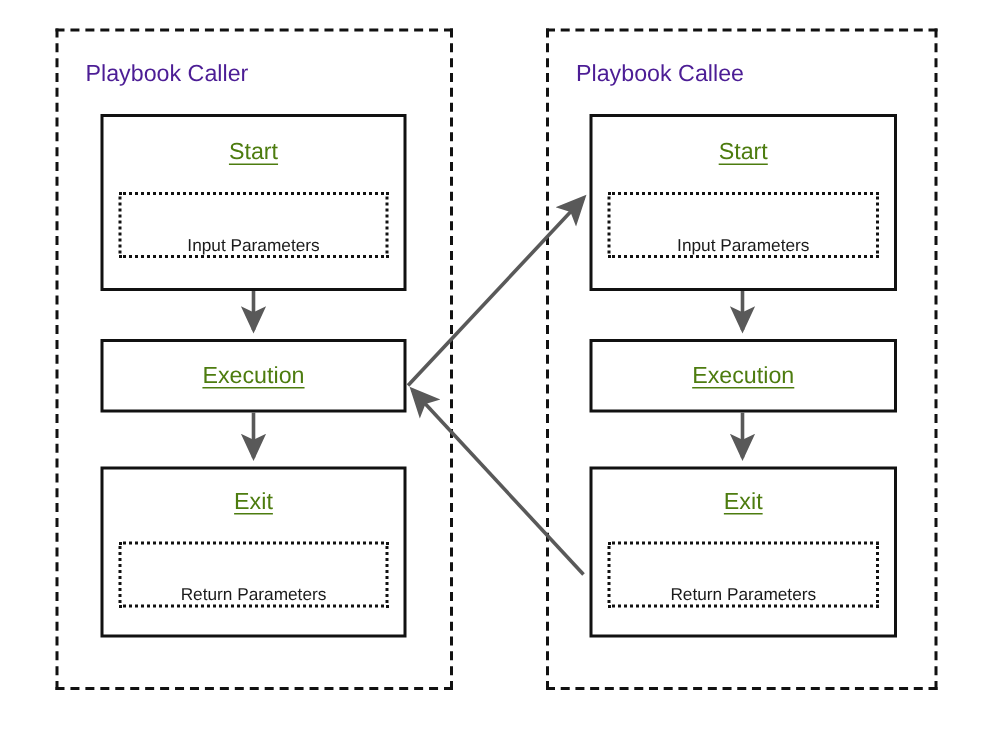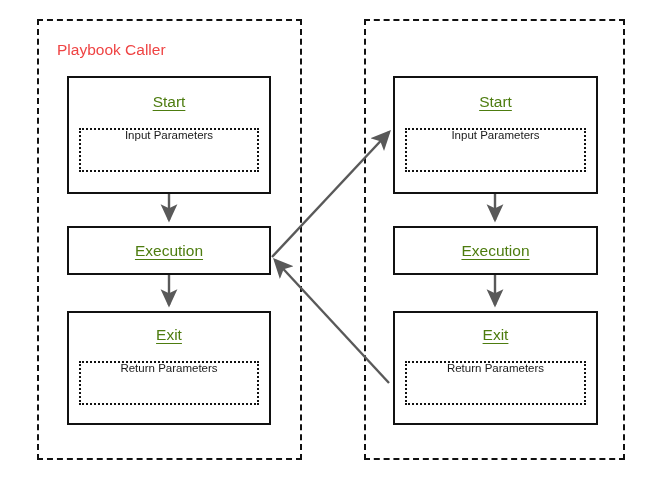--- a/index.html
+++ b/index.html
@@ -25,21 +25,21 @@
   .panel {
     position: absolute;
     border: 2px dashed #111111;
     box-sizing: border-box;
     background: transparent;
   }
   .panel-title {
     position: absolute;
     font-size: 15.5px;
     line-height: 1;
-    color: #ef4444;
+    color: #4c1d95;
     white-space: nowrap;
   }
   
   .node {
     position: absolute;
     border: 2px solid #111111;
     background: #ffffff;
     box-sizing: border-box;
   }
   .node-title {
@@ -53,21 +53,21 @@
     text-decoration: underline;
     text-underline-offset: 3px;
   }
   
   .subbox {
     position: absolute;
     border: 2px dotted #111111;
     background: transparent;
     box-sizing: border-box;
     display: flex;
-    align-items: flex-start;
+    align-items: flex-end;
     justify-content: center;
   }
   .subbox-label {
     font-size: 11.5px;
     line-height: 1;
     color: #1a1a1a;
     white-space: nowrap;
   }
   
   #arrows {
@@ -95,20 +95,21 @@
   <div class="node" style="left:67px; top:226px; width:204px; height:49px;"></div>
   <div class="node-title" style="left:67px; top:243px; width:204px;">Execution</div>
 
   <div class="node" style="left:67px; top:311px; width:204px; height:114px;"></div>
   <div class="node-title" style="left:67px; top:327px; width:204px;">Exit</div>
   <div class="subbox" style="left:79px; top:361px; width:180px; height:44px;">
     <span class="subbox-label">Return Parameters</span>
   </div>
 
   <div class="panel" style="left:364px; top:19px; width:261px; height:441px;"></div>
+  <div class="panel-title" style="left:384px; top:42px;">Playbook Callee</div>
 
   <div class="node" style="left:393px; top:76px; width:205px; height:118px;"></div>
   <div class="node-title" style="left:393px; top:94px; width:205px;">Start</div>
   <div class="subbox" style="left:405px; top:128px; width:181px; height:44px;">
     <span class="subbox-label">Input Parameters</span>
   </div>
 
   <div class="node" style="left:393px; top:226px; width:205px; height:49px;"></div>
   <div class="node-title" style="left:393px; top:243px; width:205px;">Execution</div>
 

